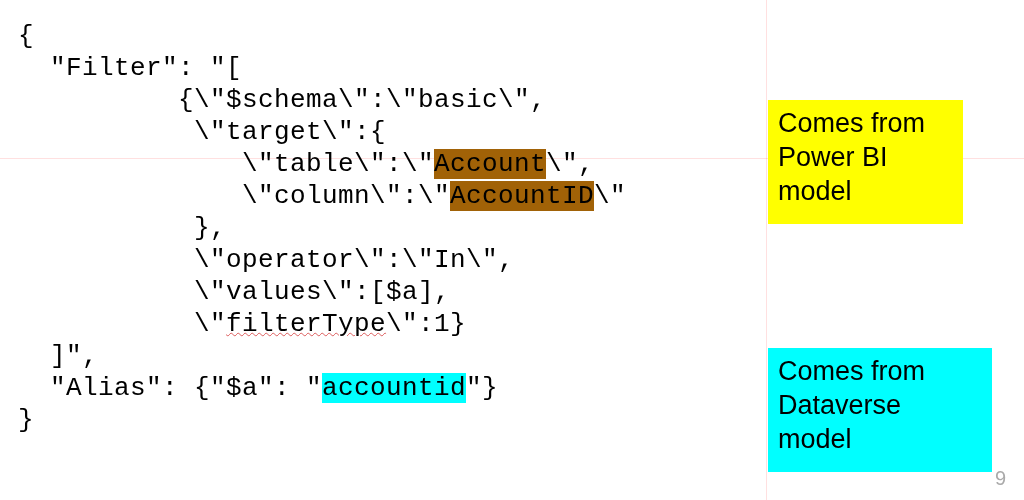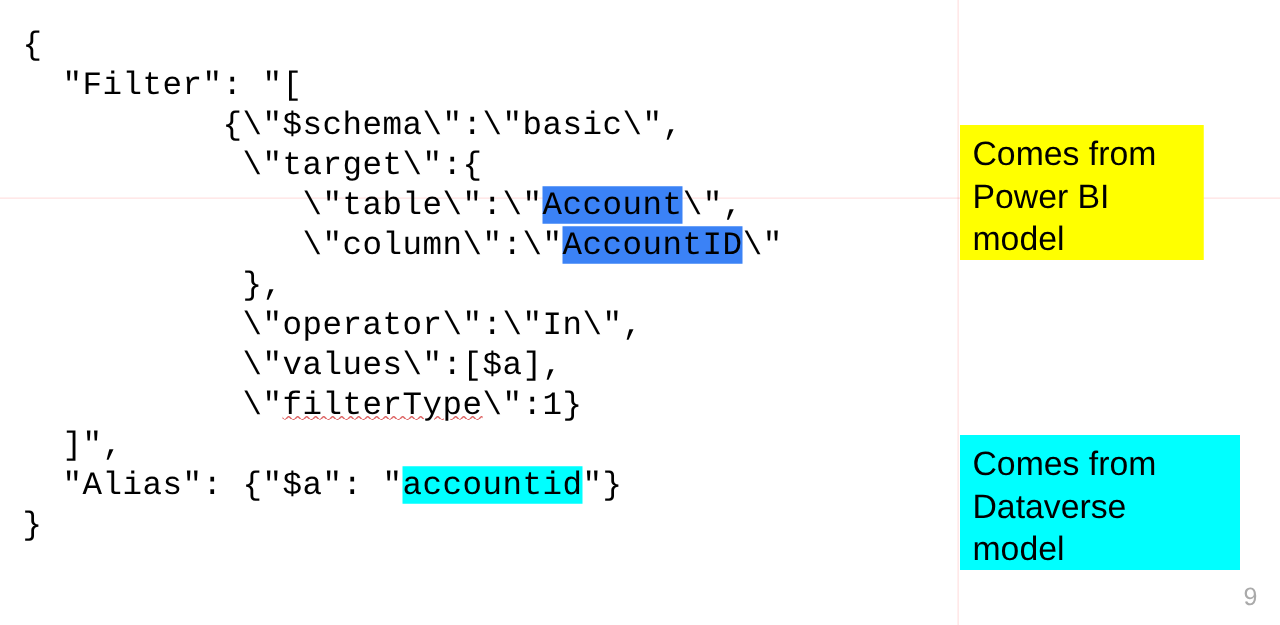--- a/index.html
+++ b/index.html
@@ -31,34 +31,34 @@
       position: absolute;
       left: 18px;
       top: 20px;
       font-family: Consolas, 'Courier New', monospace;
       font-size: 26px;
       line-height: 32px;
       color: #000;
       white-space: pre;
       letter-spacing: 0.4px;
     }
-    .hl-yellow { background: #3b82f6; }
+    .hl-yellow { background: #a16207; }
     .hl-cyan { background: #00ffff; }
     .wavy {
       text-decoration: underline wavy rgba(200,0,0,0.6);
       text-decoration-thickness: 1px;
       text-align: center;
     }
     .note {
       position: absolute;
       font-family: Arial, sans-serif;
       font-size: 27px;
       line-height: 34px;
       color: #000;
-      padding: 6px 10px 0 10px;
+      padding: 6px 10px 16px 10px;
     }
     .note-yellow {
       left: 768px;
       top: 100px;
       width: 195px;
       background: #ffff00;
     }
     .note-cyan {
       left: 768px;
       top: 348px;

